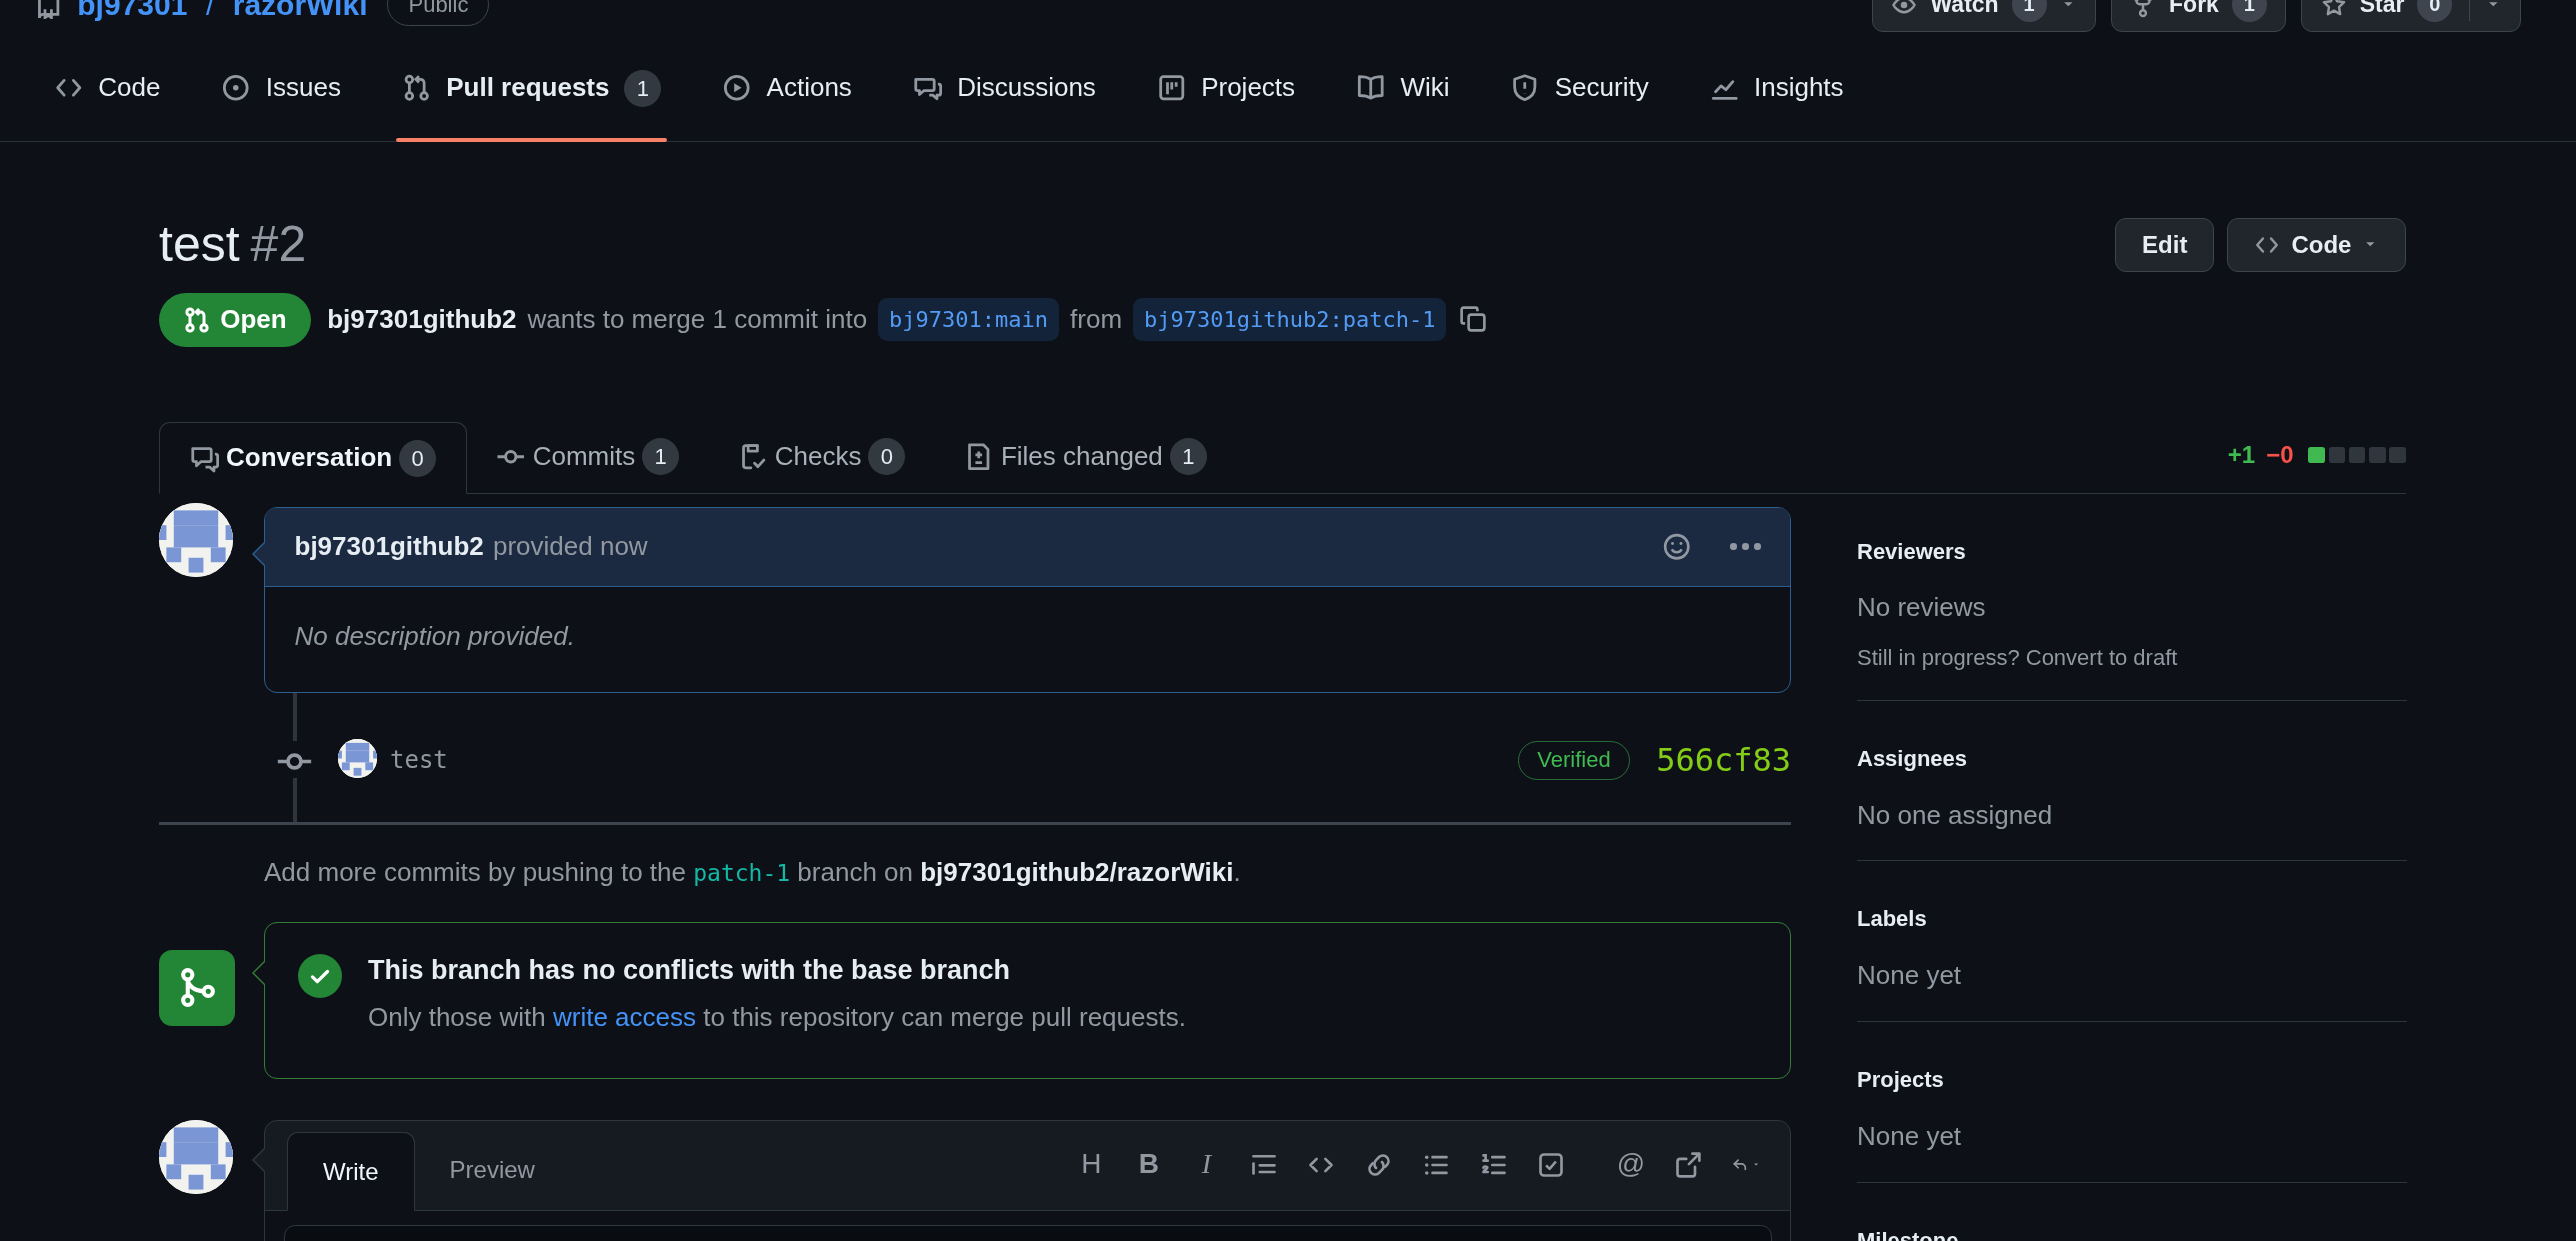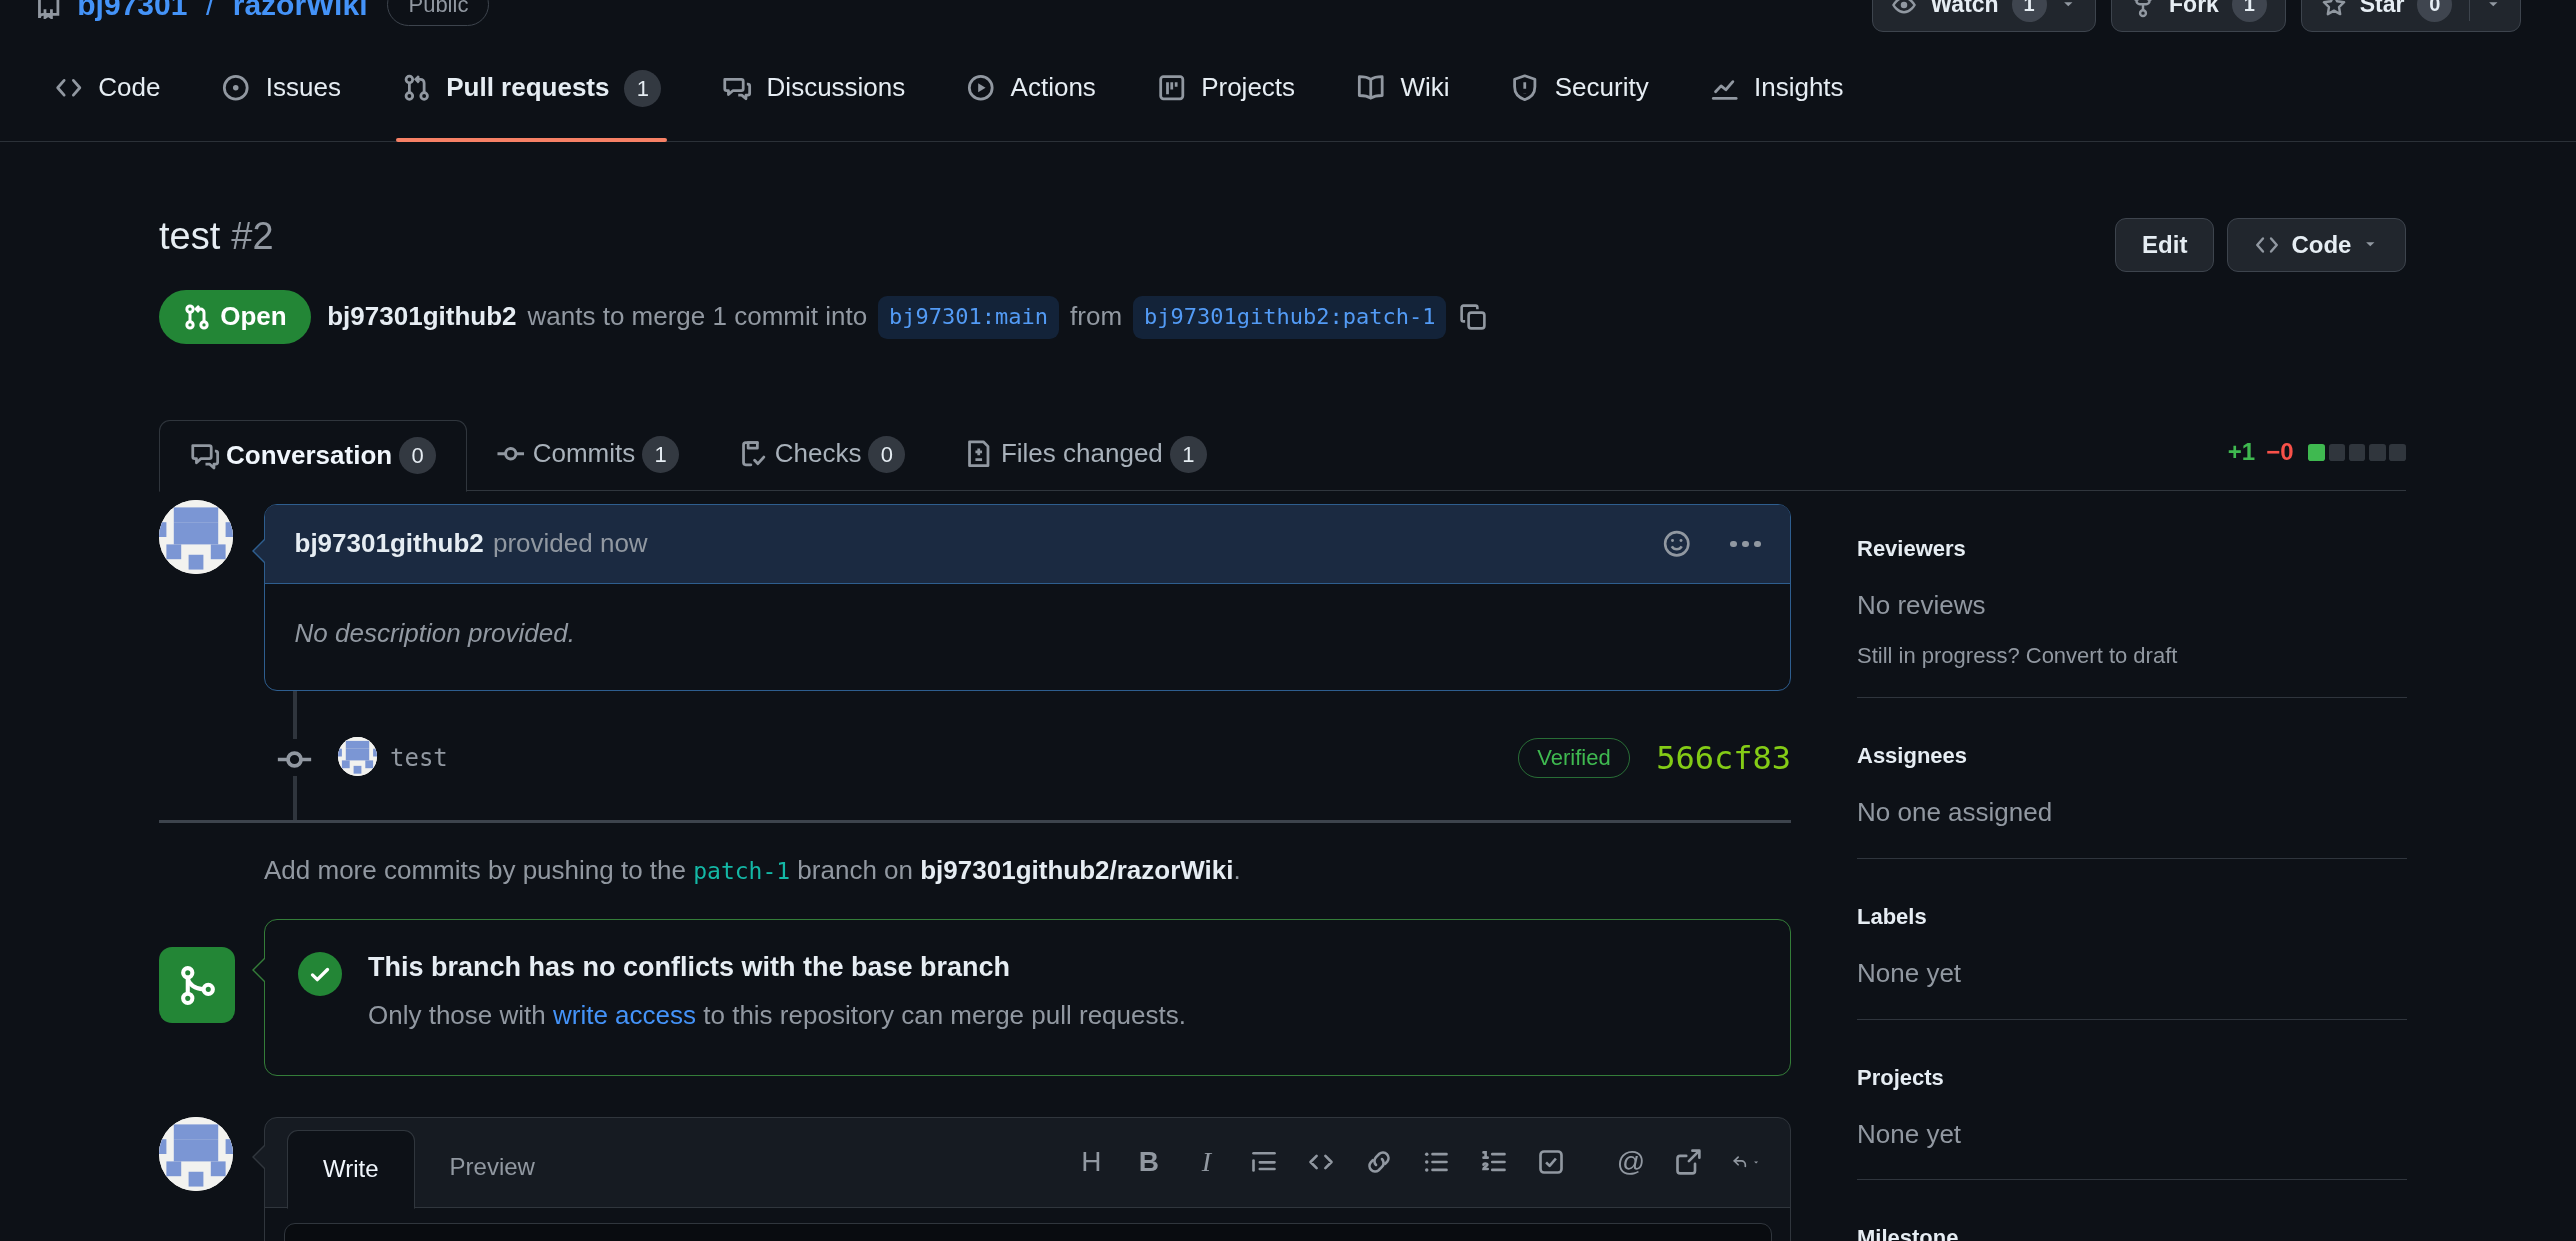--- a/index.html
+++ b/index.html
@@ -38,21 +38,21 @@
   .nav-item { position:relative; display:flex; align-items:center; gap:14.8px; height:107px; color:#e6edf3; cursor:pointer; }
   .nav-item .label { font-size:26px; color:#e6edf3; }
   .nav-item.active .label { font-weight:600; }
   .nav-underline { position:absolute; left:-5.5px; right:-5.5px; bottom:0; height:3.7px; background:#f78166; border-radius:2.8px; }
   .counter { background:rgba(110,118,129,0.4); border-radius:922px; min-width:37px; height:37px;
     line-height:37px; text-align:center; font-size:22px; padding:0 9.2px; color:#e6edf3; }
 
   
   .main-wrap { padding:0 170px 0 159px; }
   .pr-header { margin-top:72px; display:flex; justify-content:space-between; align-items:flex-start; }
-  .pr-title { margin:0; font-size:38px; font-weight:400; line-height:1.2; color:#e6edf3; }
+  .pr-title { margin:0; font-size:50px; font-weight:400; line-height:1.2; color:#e6edf3; }
   .pr-number { color:#9198a1; margin-left:11px; }
   .pr-actions { display:flex; gap:13px; margin-top:3.7px; }
   .btn { background:#21262d; border:1.8px solid #3d444d; border-radius:11px; height:54px;
     display:flex; align-items:center; gap:11px; padding:1px 26px; font-size:24px; font-weight:600; color:#e6edf3; cursor:pointer; }
   .btn .caret { color:#9198a1; }
 
   .pr-status { margin-top:18.5px; display:flex; align-items:center; gap:16.6px; }
   .state-badge { background:#238636; color:#ffffff; border-radius:922px; height:54px;
     display:flex; align-items:center; gap:9.2px; padding:0 24px; font-size:26px; font-weight:600; }
   .state-badge .ic { color:#fff; width:28px; height:28px; }
@@ -259,35 +259,35 @@
             <path d="M4 5.4v5.2M9.2 1.7 7.5 3.4l1.7 1.7"></path>
             <path d="M7.8 3.4H10a2 2 0 0 1 2 2v5.2"></path>
           </svg>
         </span>
       <span class="label">Pull requests</span>
       <span class="counter">1</span>
       <span class="nav-underline"></span>
     </div>
     <div class="nav-item">
       <span class="ic">
+          <svg viewBox="0 0 16 16" fill="none" stroke="currentColor" stroke-width="1.5">
+            <circle cx="8" cy="8" r="6.2"></circle>
+            <path d="M6.6 5.6v4.8l4-2.4z" fill="currentColor" stroke="none"></path>
+          </svg>
+        </span>
+      <span class="label">Actions</span>
+    </div>
+    <div class="nav-item">
+      <span class="ic">
           <svg viewBox="0 0 16 16" fill="none" stroke="currentColor" stroke-width="1.5" stroke-linejoin="round">
             <path d="M1.5 3.5h9a1 1 0 0 1 1 1v4a1 1 0 0 1-1 1H6l-2.5 2.2V9.5H2.5a1 1 0 0 1-1-1z"></path>
             <path d="M13.5 6h.5a1 1 0 0 1 1 1v4a1 1 0 0 1-1 1h-1v2l-2.3-2H8.8"></path>
           </svg>
         </span>
       <span class="label">Discussions</span>
-    </div>
-    <div class="nav-item">
-      <span class="ic">
-          <svg viewBox="0 0 16 16" fill="none" stroke="currentColor" stroke-width="1.5">
-            <circle cx="8" cy="8" r="6.2"></circle>
-            <path d="M6.6 5.6v4.8l4-2.4z" fill="currentColor" stroke="none"></path>
-          </svg>
-        </span>
-      <span class="label">Actions</span>
     </div>
     <div class="nav-item">
       <span class="ic">
           <svg viewBox="0 0 16 16" fill="none" stroke="currentColor" stroke-width="1.5">
             <rect x="2" y="2" width="12" height="12" rx="1.5"></rect>
             <path d="M5.7 5v6.5M8 5v4M10.4 5v2.5"></path>
           </svg>
         </span>
       <span class="label">Projects</span>
     </div>

